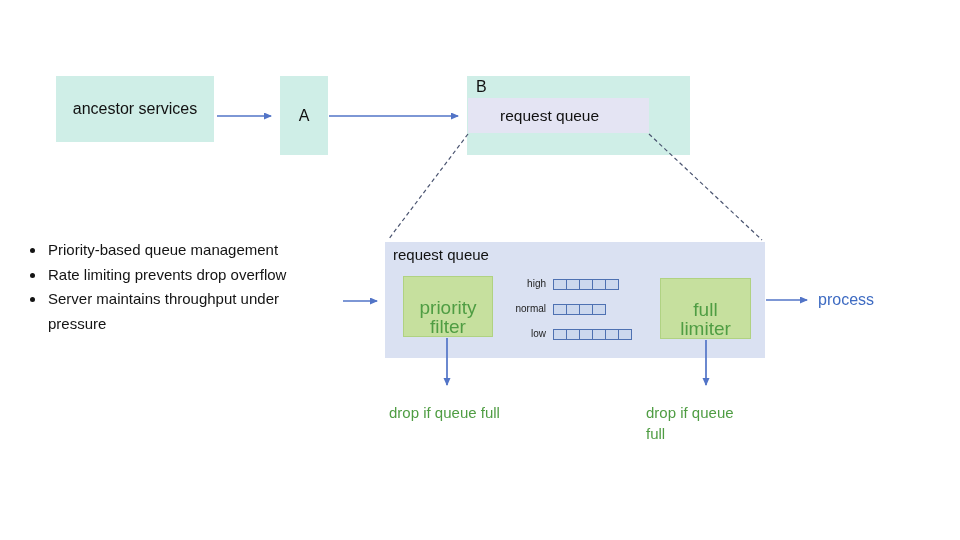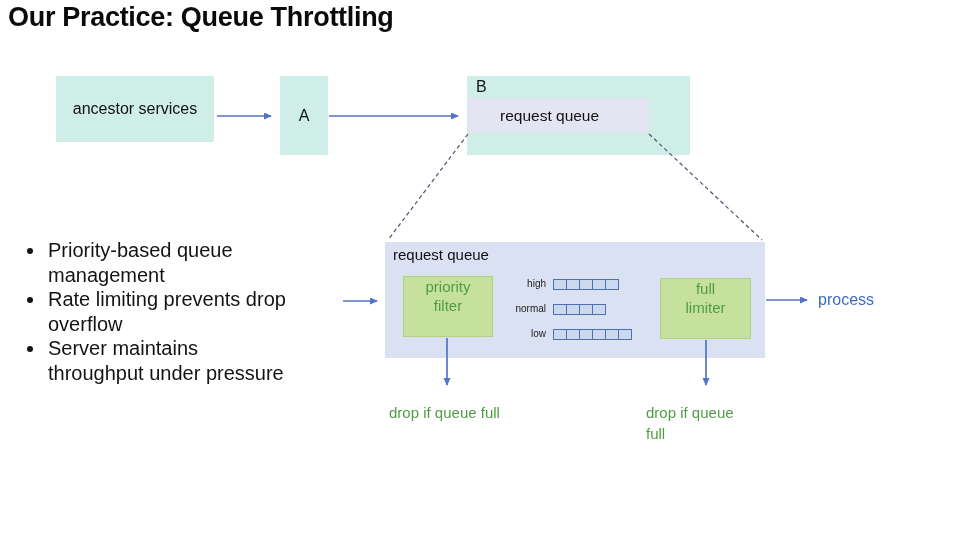--- a/index.html
+++ b/index.html
@@ -27,37 +27,37 @@
   .b-queue {
     position:absolute; left:1px; top:22px; width:181px; height:35px;
     background:var(--c-lavender-box);
     line-height:35px; padding-left:32px; box-sizing:border-box;
     font-size:15.5px; color:#111;
   }
   
   .bullets {
     position:absolute; left:28px; top:238px; width:250px;
     margin:0; padding-left:18px;
-    font-size:20px; line-height:24.5px; color:#141414;
+    font-size:15px; line-height:24.5px; color:#141414;
   }
   .bullets li { margin:0; padding-left:2px; }
   
   .detail {
     position:absolute; left:385px; top:242px; width:380px; height:116px;
     background:var(--c-detail-bg);
   }
   .detail-title {
     position:absolute; left:393px; top:246px; font-size:15px; color:#111;
   }
   .greenbox {
     position:absolute; background:var(--c-green-fill);
     border:1px solid var(--c-green-border);
-    display:flex; align-items:flex-start; justify-content:center;
+    display:flex; align-items:flex-end; justify-content:center;
     text-align:center; box-sizing:border-box;
-    font-size:15px; color:var(--c-green-text); line-height:19px;
+    font-size:19px; color:var(--c-green-text); line-height:19px;
   }
   .box-pf { left:403px; top:276px; width:90px; height:61px; }
   .box-rl { left:660px; top:278px; width:91px; height:61px; }
   .box-pf .gb-label { max-width:62px; }
   .box-rl .gb-label { max-width:52px; }
   
   .lanes { position:absolute; left:506px; top:278px; }
   .lane { display:flex; align-items:center; height:12px; margin-bottom:13px; }
   .lane-label {
     width:40px; text-align:right; margin-right:7px;
@@ -89,21 +89,20 @@
   .dashed {
     stroke:var(--c-dashed-line); stroke-width:1.2px; fill:none;
     stroke-dasharray:4 3;
   }
 </style>
 </head>
 <body>
 
 <div class="slide">
 
-  <div class="title">Our Practice: Queue Throttling</div>
 
   <div class="cyanbox box-ancestor">
     <span>ancestor services</span>
   </div>
   <div class="cyanbox box-a">
     <span>A</span>
   </div>
   <div class="cyanbox box-b">
     <span class="b-label">B</span>
     <div class="b-queue">request queue</div>

